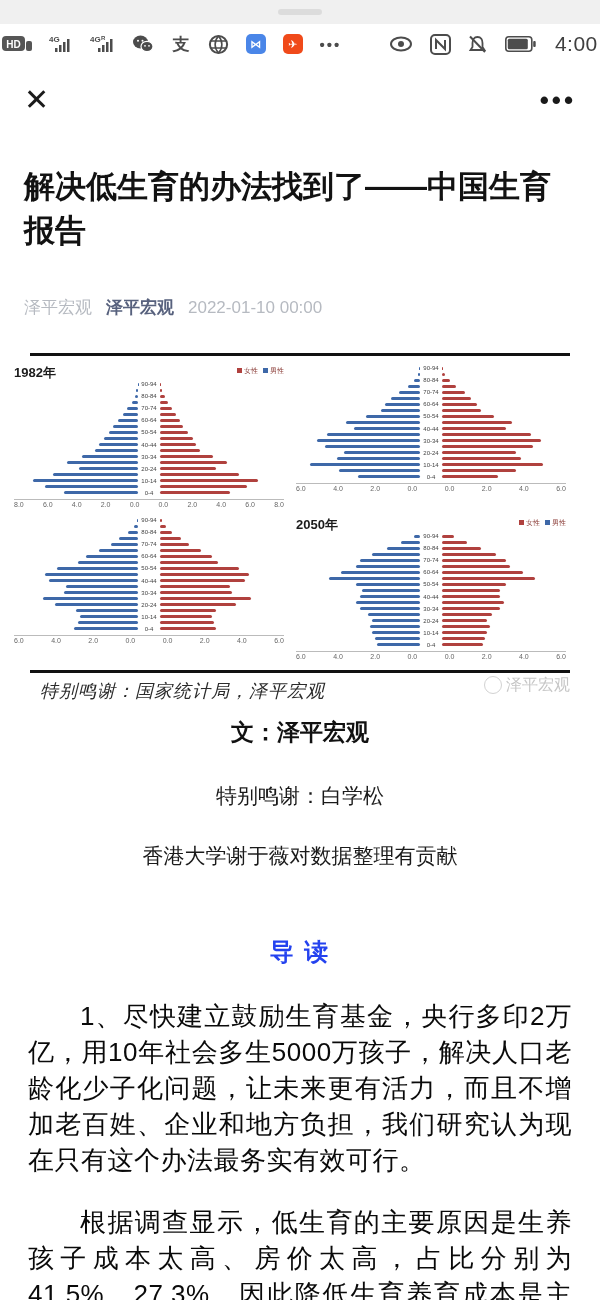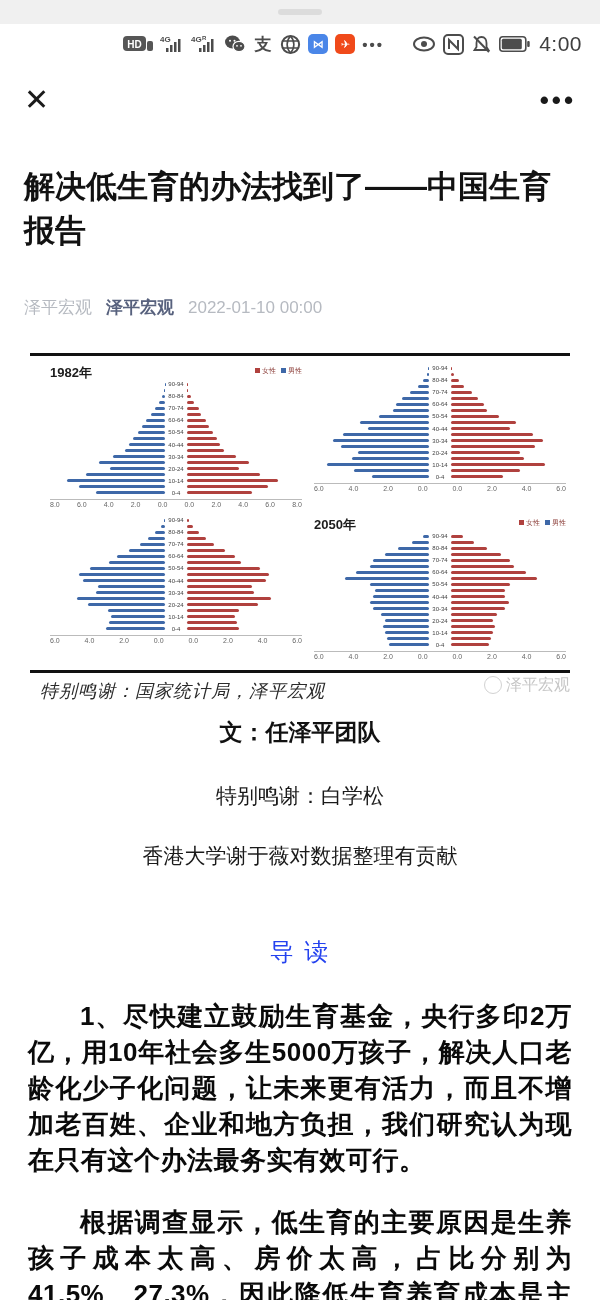--- a/index.html
+++ b/index.html
@@ -5,22 +5,22 @@
   html,body{margin:0;padding:0;}
   body{
     width:600px;height:1300px;overflow:hidden;position:relative;
     background:#ffffff;font-family:"Liberation Sans","DejaVu Sans",sans-serif;
     -webkit-font-smoothing:antialiased;
   }
   
   .top-strip{height:24px;background:#f0f0f0;position:relative;}
   .top-strip .grille{position:absolute;left:50%;top:9px;transform:translateX(-50%);
     width:44px;height:6px;border-radius:3px;background:#dcdcdc;}
-  .statusbar{height:40px;display:flex;align-items:center;justify-content:flex-end;
-    padding:0 18px;gap:7px;color:#4c4c4c;}
+  .statusbar{height:40px;display:flex;align-items:center;justify-content:space-between;
+    padding:0 2px;gap:7px;color:#4c4c4c;}
   .statusbar svg{display:block;}
   .sb-gap{width:14px;}
   .sb-time{font-size:21px;color:#3f3f3f;margin-left:2px;letter-spacing:0.5px;}
   .sb-dots{font-size:15px;letter-spacing:2px;color:#4c4c4c;font-weight:700;}
   .appsq{width:20px;height:20px;border-radius:5px;display:flex;align-items:center;justify-content:center;color:#fff;font-size:11px;font-weight:700;}
   
   .hdr{height:72px;display:flex;align-items:center;justify-content:space-between;padding:0 24px;}
   .hdr .x{font-size:30px;color:#1a1a1a;line-height:1;}
   .hdr .more{font-size:26px;color:#1a1a1a;letter-spacing:3px;line-height:0.4;font-weight:700;}
   
@@ -28,21 +28,21 @@
   .byline{padding:22px 24px 0 24px;font-size:17px;color:#b6bac1;display:flex;gap:14px;align-items:baseline;}
   .byline .acct{color:#b6bac1;}
   .byline .author{color:#57617d;font-weight:600;}
   
   .figure{margin-top:34px;}
   .fig-title{text-align:center;font-family:"Liberation Serif","DejaVu Serif",serif;
     font-size:19px;color:#222;letter-spacing:1px;}
   .fig-rule{height:3px;background:#111;margin:6px 30px 0 30px;}
   .fig-rule.bottom{margin-top:2px;}
   .pyr-grid{display:grid;grid-template-columns:1fr 1fr;column-gap:12px;row-gap:4px;
-    padding:8px 34px 4px 50px;}
+    padding:8px 34px 4px 14px;}
   .pyr{position:relative;height:148px;}
   .pyr-head{display:flex;justify-content:space-between;align-items:flex-start;height:16px;}
   .pyr-year{font-size:13px;font-weight:700;color:#1c1c1c;}
   .pyr-legend{display:flex;gap:5px;font-size:7px;color:#8a3b36;align-items:center;padding-top:2px;}
   .leg-item{display:flex;align-items:center;gap:2px;}
   .leg-sq{width:5px;height:5px;display:inline-block;}
   .pyr-plot{height:114px;display:flex;flex-direction:column;justify-content:space-between;padding-top:2px;}
   .pyr-row{display:flex;align-items:center;height:5px;}
   .pyr-half{flex:1;display:flex;align-items:center;}
   .pyr-half.left{justify-content:flex-end;}
@@ -54,22 +54,22 @@
   .fig-source{font-family:"Liberation Serif","DejaVu Serif",serif;font-style:italic;
     font-size:18px;color:#2b2b2b;letter-spacing:1px;}
   .fig-watermark{position:absolute;right:30px;top:2px;color:#c6c6c6;font-size:16px;
     display:flex;align-items:center;gap:4px;font-family:"Liberation Serif","DejaVu Serif",serif;}
   .wm-circle{width:16px;height:16px;border-radius:50%;border:1.5px solid #d2d2d2;display:inline-block;}
   
   .credit-author{text-align:center;font-size:23px;font-weight:700;color:#111;margin-top:14px;}
   .credit-thanks{text-align:center;font-size:21px;color:#1a1a1a;margin-top:34px;}
   .credit-contrib{text-align:center;font-size:21px;color:#1a1a1a;margin-top:32px;}
   
-  .intro-heading{text-align:center;font-size:24px;font-weight:400;margin-top:66px;letter-spacing:2px;}
-  .para{padding:0 28px;font-size:26px;font-weight:700;color:#0a0a0a;line-height:36px;
+  .intro-heading{text-align:center;font-size:24px;font-weight:700;margin-top:66px;letter-spacing:2px;}
+  .para{padding:0 28px;font-size:26px;font-weight:400;color:#0a0a0a;line-height:36px;
     text-align:justify;text-indent:2em;margin-top:30px;letter-spacing:0.5px;}
   .para.second{margin-top:26px;}
 </style>
 </head>
 <body>
 
 <div class="top-strip">
   <div class="grille"></div>
 </div>
 
@@ -908,19 +908,19 @@
   <div class="fig-rule bottom"></div>
   <div class="fig-footer">
     <span class="fig-source">特别鸣谢：国家统计局，泽平宏观</span>
     <span class="fig-watermark">
       <span class="wm-circle"></span>
       <span>泽平宏观</span>
     </span>
   </div>
 </div>
 
-<div class="credit-author">文：任泽平团队</div>
+<div class="credit-author">文：泽平宏观</div>
 <div class="credit-thanks">特别鸣谢：白学松</div>
 <div class="credit-contrib">香港大学谢于薇对数据整理有贡献</div>
 
 <div class="intro-heading" style="color: rgb(36, 66, 239);">导 读</div>
 <p class="para">1、尽快建立鼓励生育基金，央行多印2万亿，用10年社会多生5000万孩子，解决人口老龄化少子化问题，让未来更有活力，而且不增加老百姓、企业和地方负担，我们研究认为现在只有这个办法最务实有效可行。</p>
 <p class="para second">根据调查显示，低生育的主要原因是生养孩子成本太高、房价太高，占比分别为41.5%、27.3%，因此降低生育养育成本是主要出路，建</p>
 
 </body></html>

